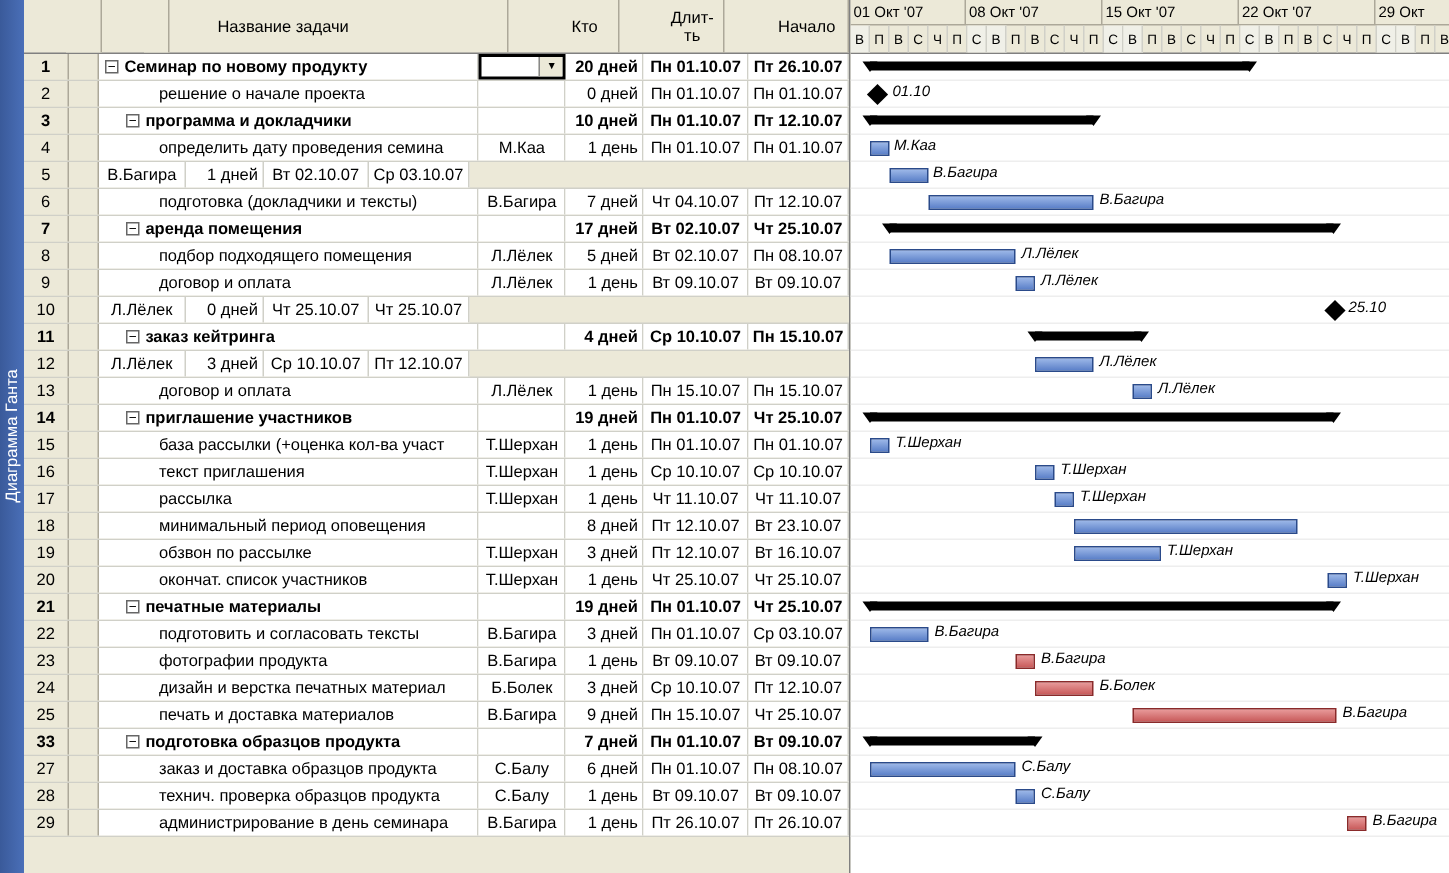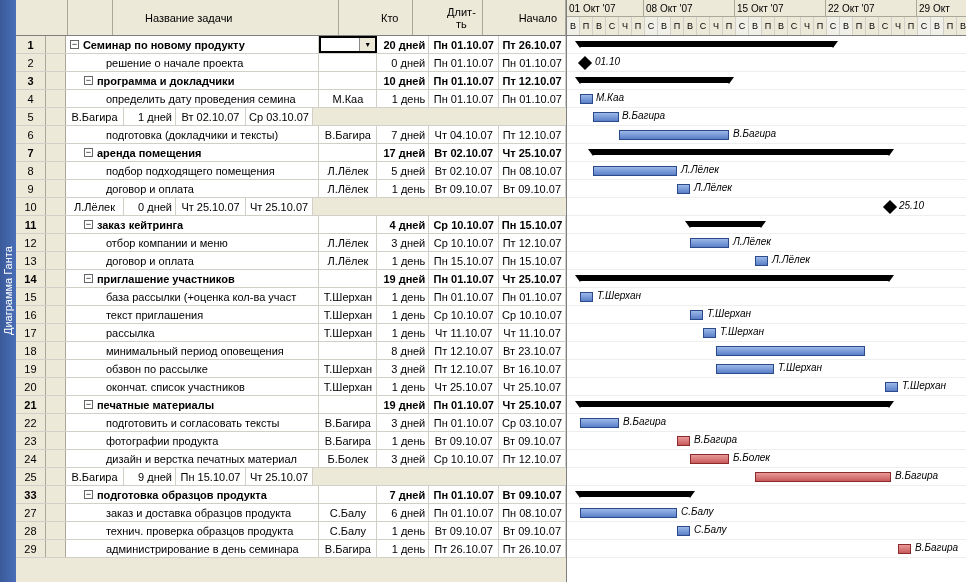--- a/index.html
+++ b/index.html
@@ -171,21 +171,20 @@
               <div class="cell c-ind"></div>
               <div class="cell c-name indent-1"><span class="toggle">−</span>заказ кейтринга</div>
               <div class="cell c-who "></div>
               <div class="cell c-dur">4 дней</div>
               <div class="cell c-start">Ср 10.10.07</div>
               <div class="cell c-end">Пн 15.10.07</div>
             </div>
             <div class="row">
               <div class="cell c-num">12</div>
               <div class="cell c-ind"></div>
-              <div class="cell c-name indent-2">отбор компании и меню</div>
               <div class="cell c-who ">Л.Лёлек</div>
               <div class="cell c-dur">3 дней</div>
               <div class="cell c-start">Ср 10.10.07</div>
               <div class="cell c-end">Пт 12.10.07</div>
             </div>
             <div class="row">
               <div class="cell c-num">13</div>
               <div class="cell c-ind"></div>
               <div class="cell c-name indent-2">договор и оплата</div>
               <div class="cell c-who ">Л.Лёлек</div>
@@ -288,20 +287,21 @@
               <div class="cell c-ind"></div>
               <div class="cell c-name indent-2">дизайн и верстка печатных материал</div>
               <div class="cell c-who ">Б.Болек</div>
               <div class="cell c-dur">3 дней</div>
               <div class="cell c-start">Ср 10.10.07</div>
               <div class="cell c-end">Пт 12.10.07</div>
             </div>
             <div class="row">
               <div class="cell c-num">25</div>
               <div class="cell c-ind"></div>
+              <div class="cell c-name indent-2">печать и доставка материалов</div>
               <div class="cell c-who ">В.Багира</div>
               <div class="cell c-dur">9 дней</div>
               <div class="cell c-start">Пн 15.10.07</div>
               <div class="cell c-end">Чт 25.10.07</div>
             </div>
             <div class="row summary">
               <div class="cell c-num">33</div>
               <div class="cell c-ind"></div>
               <div class="cell c-name indent-1"><span class="toggle">−</span>подготовка образцов продукта</div>
               <div class="cell c-who "></div>

